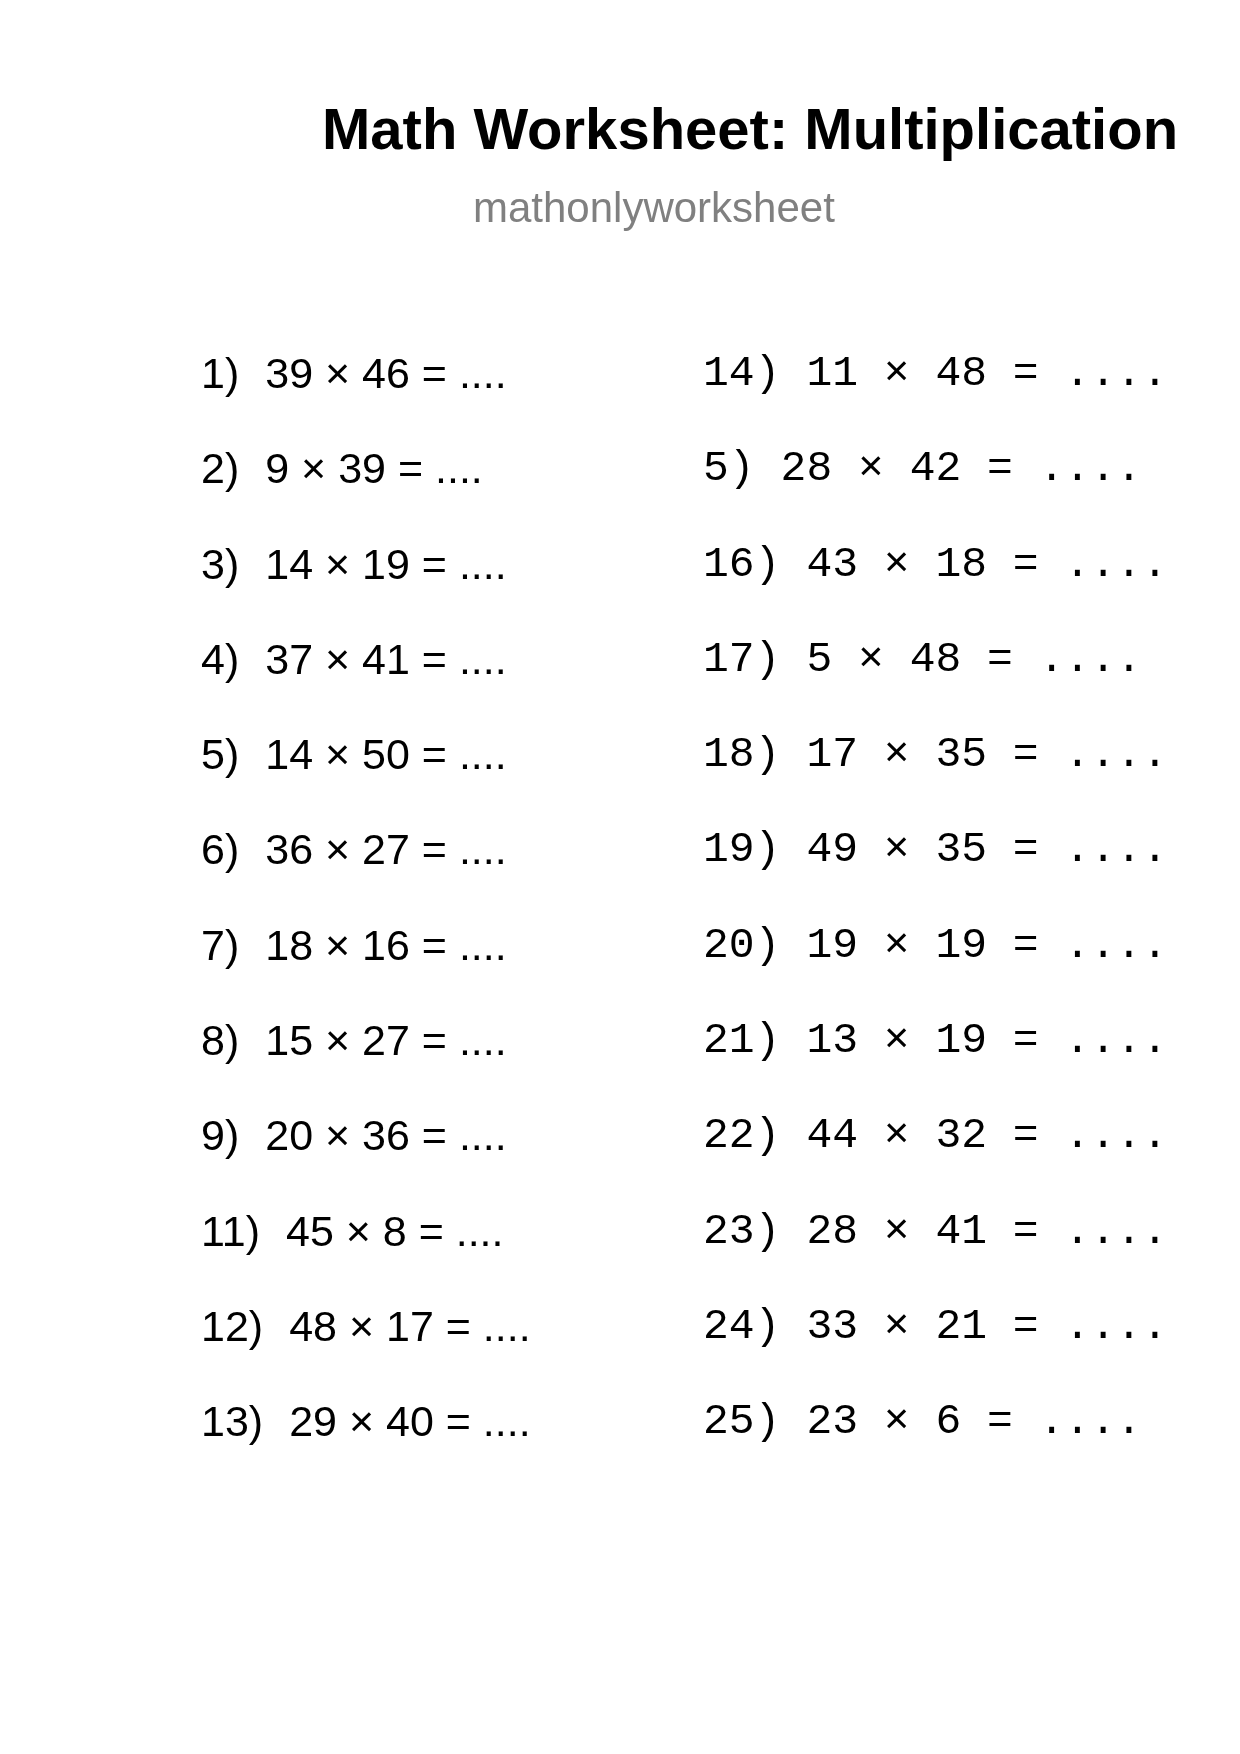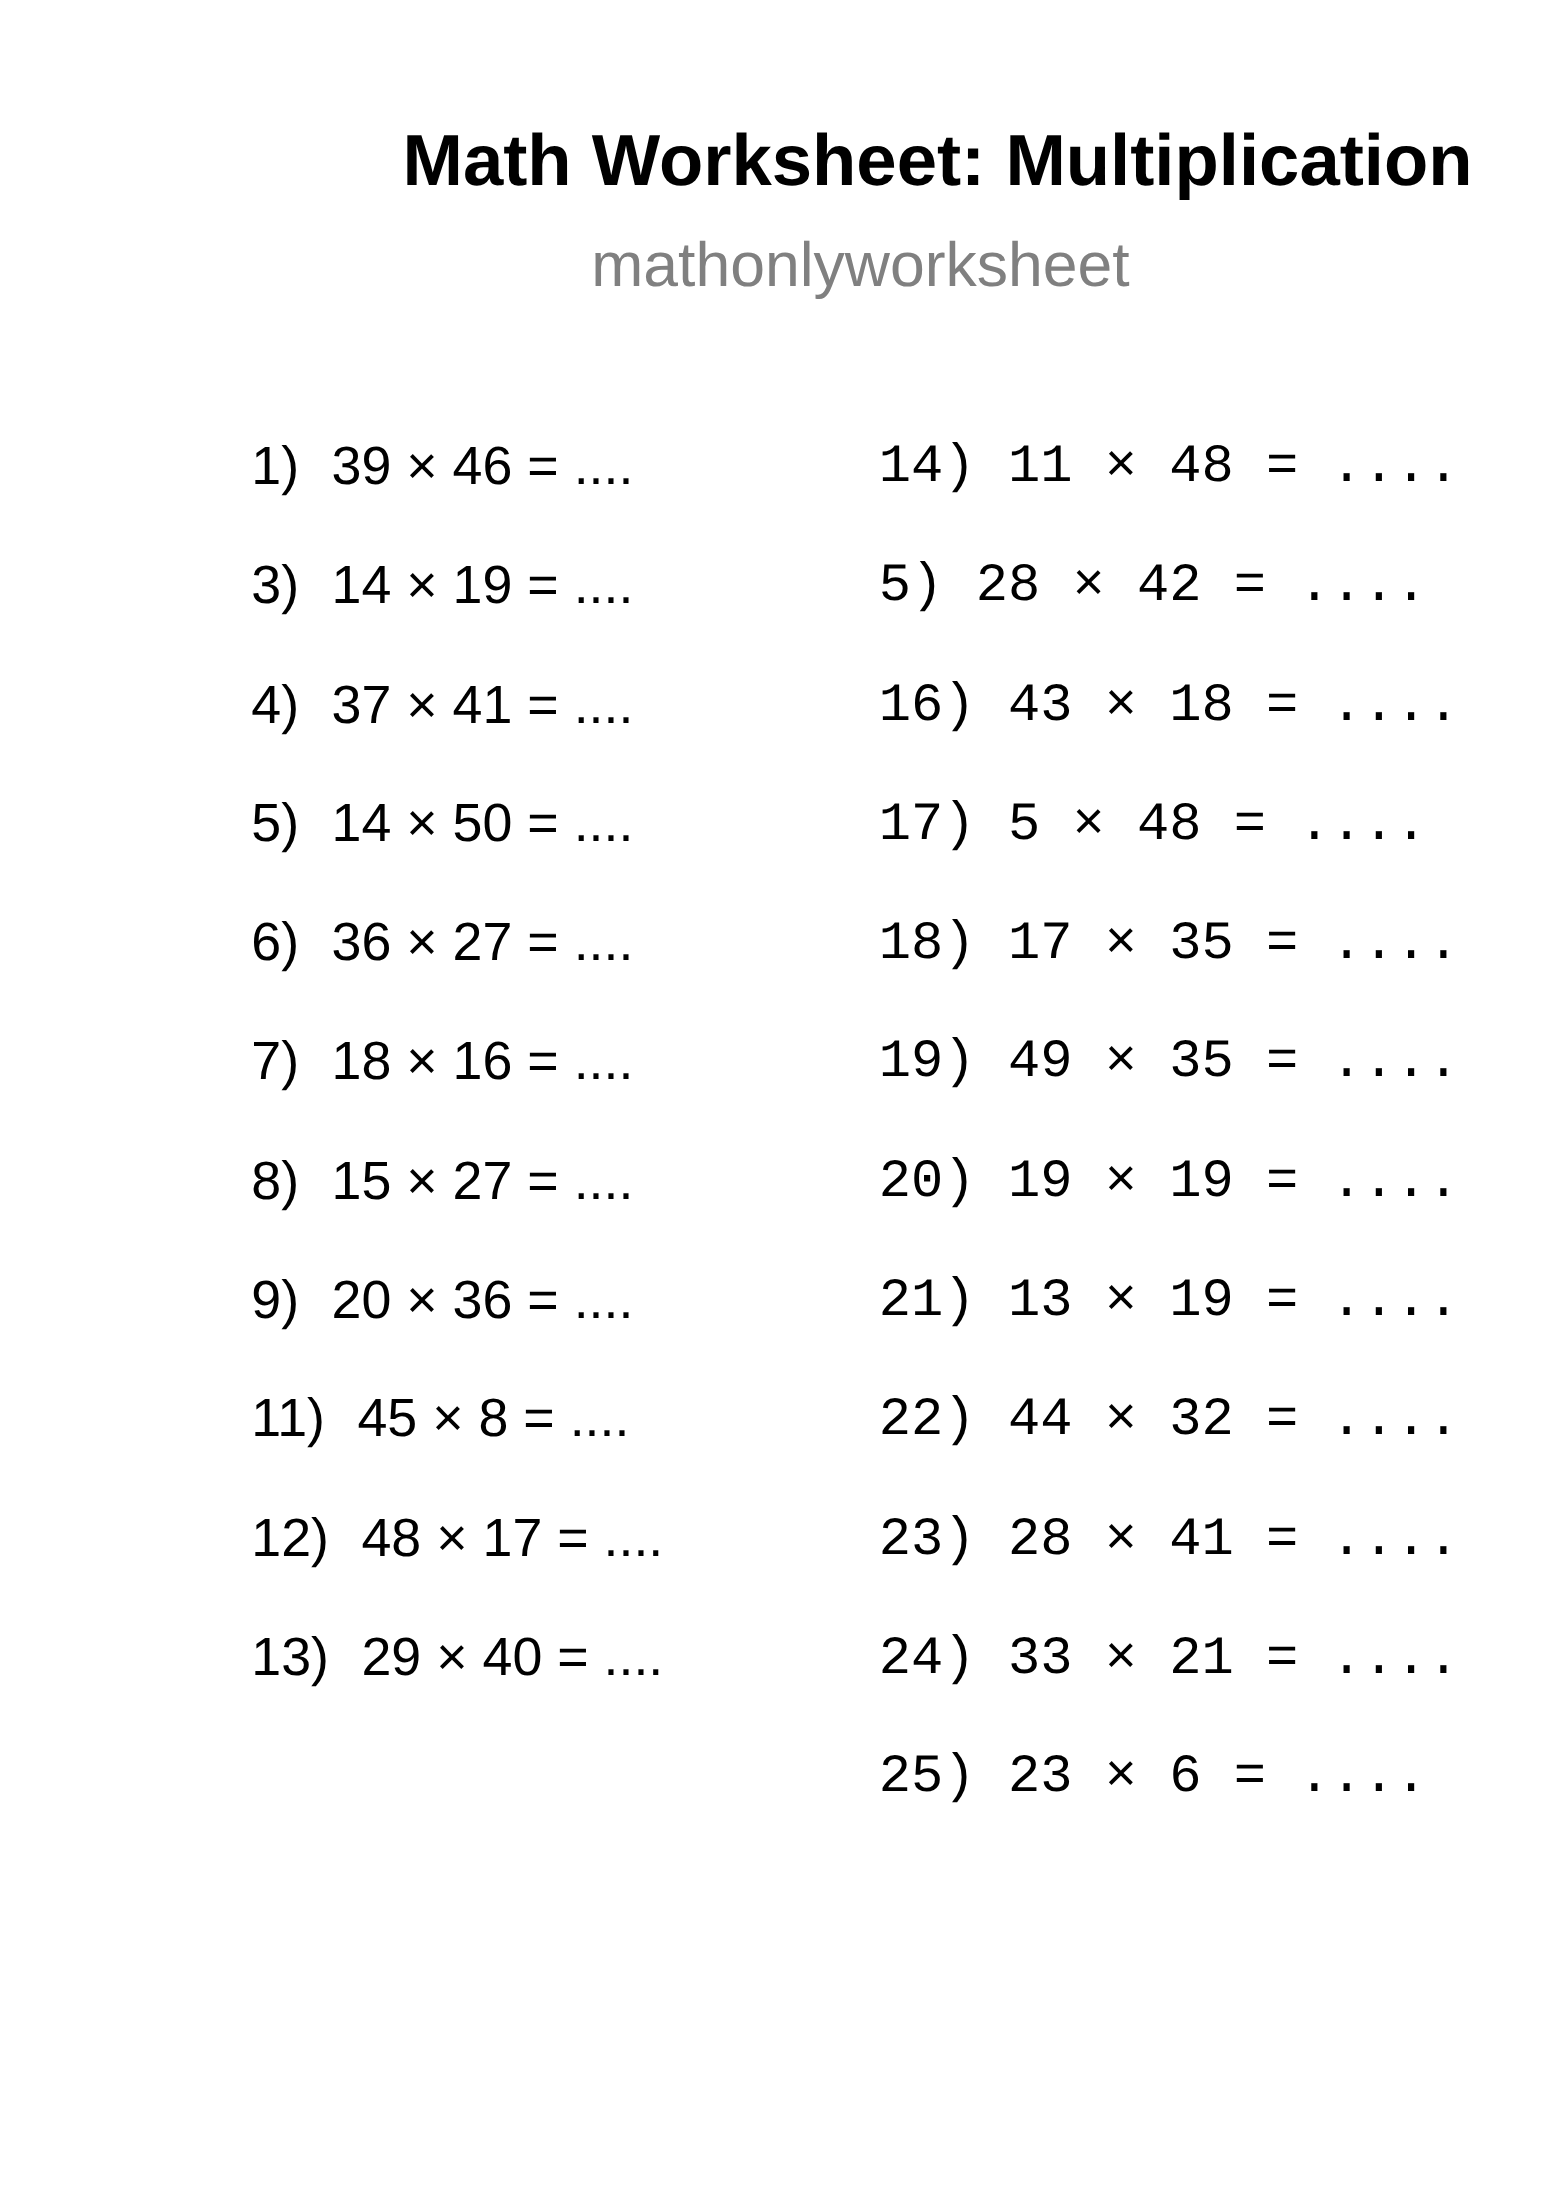--- a/index.html
+++ b/index.html
@@ -1,33 +1,34 @@
 <!DOCTYPE html>
 <html><head>
 <meta charset="utf-8">
 <style>
   html, body { margin: 0; padding: 0; background: #ffffff; }
   body { width: 1240px; height: 1754px; position: relative; overflow: hidden; font-family: "Liberation Sans", sans-serif; color: #000; }
   .title { position: absolute; left: 322px; top: 100px; font-size: 58px; line-height: 1; white-space: nowrap; font-weight: bold; }
-  .subtitle { position: absolute; left: 473px; top: 187px; font-size: 50px; line-height: 1; color: #808080; white-space: nowrap; }
+  .subtitle { position: absolute; left: 473px; top: 187px; font-size: 42px; line-height: 1; color: #808080; white-space: nowrap; }
   .col { position: absolute; top: 352px; }
   .col.left { left: 201px; }
   .col.right { left: 703px; font-family: Liberation Mono, monospace; }
   .problem { height: 95.3px; font-size: 43px; line-height: 1; white-space: nowrap; }
   .num { display: inline-block; }
   .sp { display: inline-block; width: 26px; }
 </style>
 </head>
 <body>
 
 <div class="title">Math Worksheet: Multiplication</div>
 <div class="subtitle">mathonlyworksheet</div>
 
 <div class="col left" id="col-left">
     <div class="problem"><span class="num">1)</span><span class="sp"></span><span>39 × 46 = ....</span></div>
+    <div class="problem"><span class="num">2)</span><span class="sp"></span><span>9 × 39 = ....</span></div>
     <div class="problem"><span class="num">3)</span><span class="sp"></span><span>14 × 19 = ....</span></div>
     <div class="problem"><span class="num">4)</span><span class="sp"></span><span>37 × 41 = ....</span></div>
     <div class="problem"><span class="num">5)</span><span class="sp"></span><span>14 × 50 = ....</span></div>
     <div class="problem"><span class="num">6)</span><span class="sp"></span><span>36 × 27 = ....</span></div>
     <div class="problem"><span class="num">7)</span><span class="sp"></span><span>18 × 16 = ....</span></div>
     <div class="problem"><span class="num">8)</span><span class="sp"></span><span>15 × 27 = ....</span></div>
     <div class="problem"><span class="num">9)</span><span class="sp"></span><span>20 × 36 = ....</span></div>
     <div class="problem"><span class="num">11)</span><span class="sp"></span><span>45 × 8 = ....</span></div>
     <div class="problem"><span class="num">12)</span><span class="sp"></span><span>48 × 17 = ....</span></div>
     <div class="problem"><span class="num">13)</span><span class="sp"></span><span>29 × 40 = ....</span></div>

